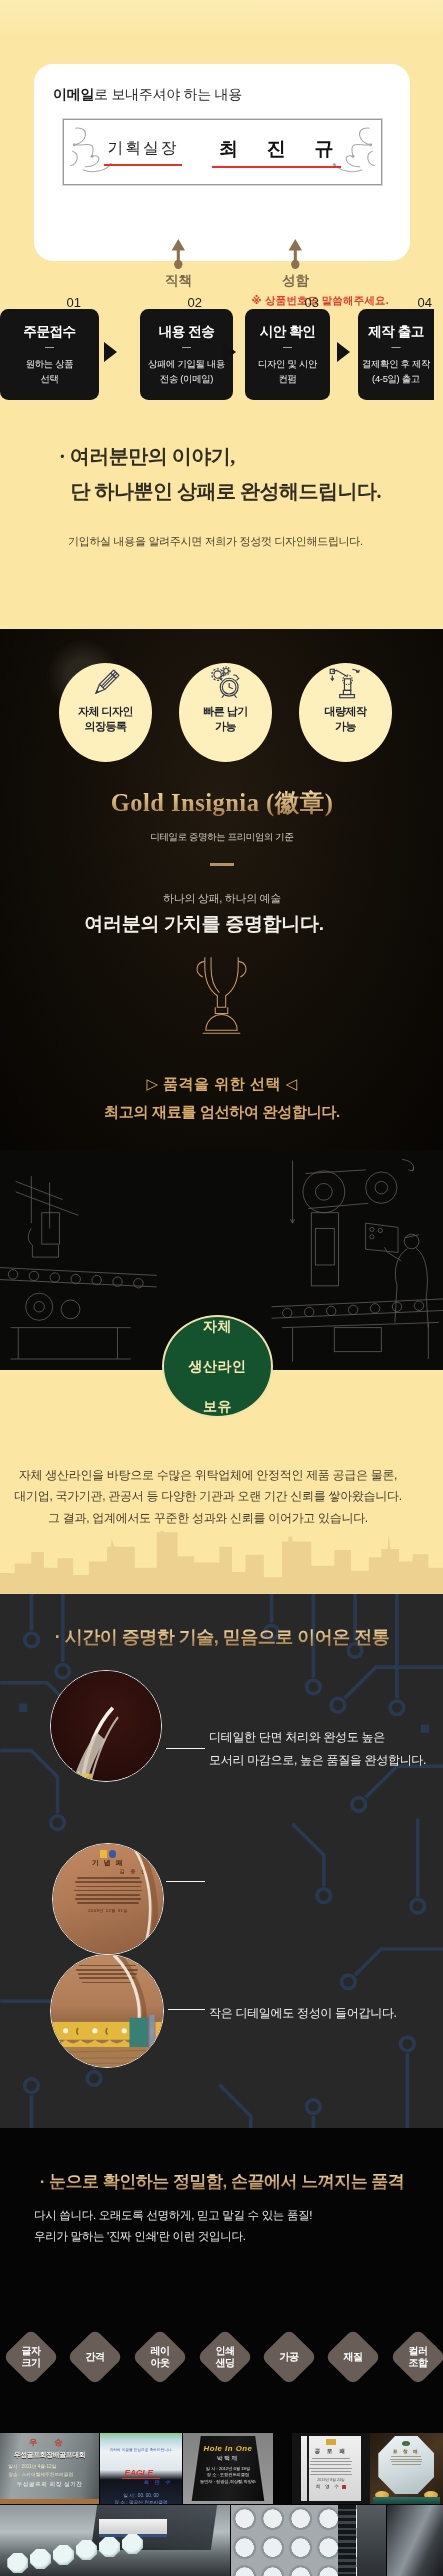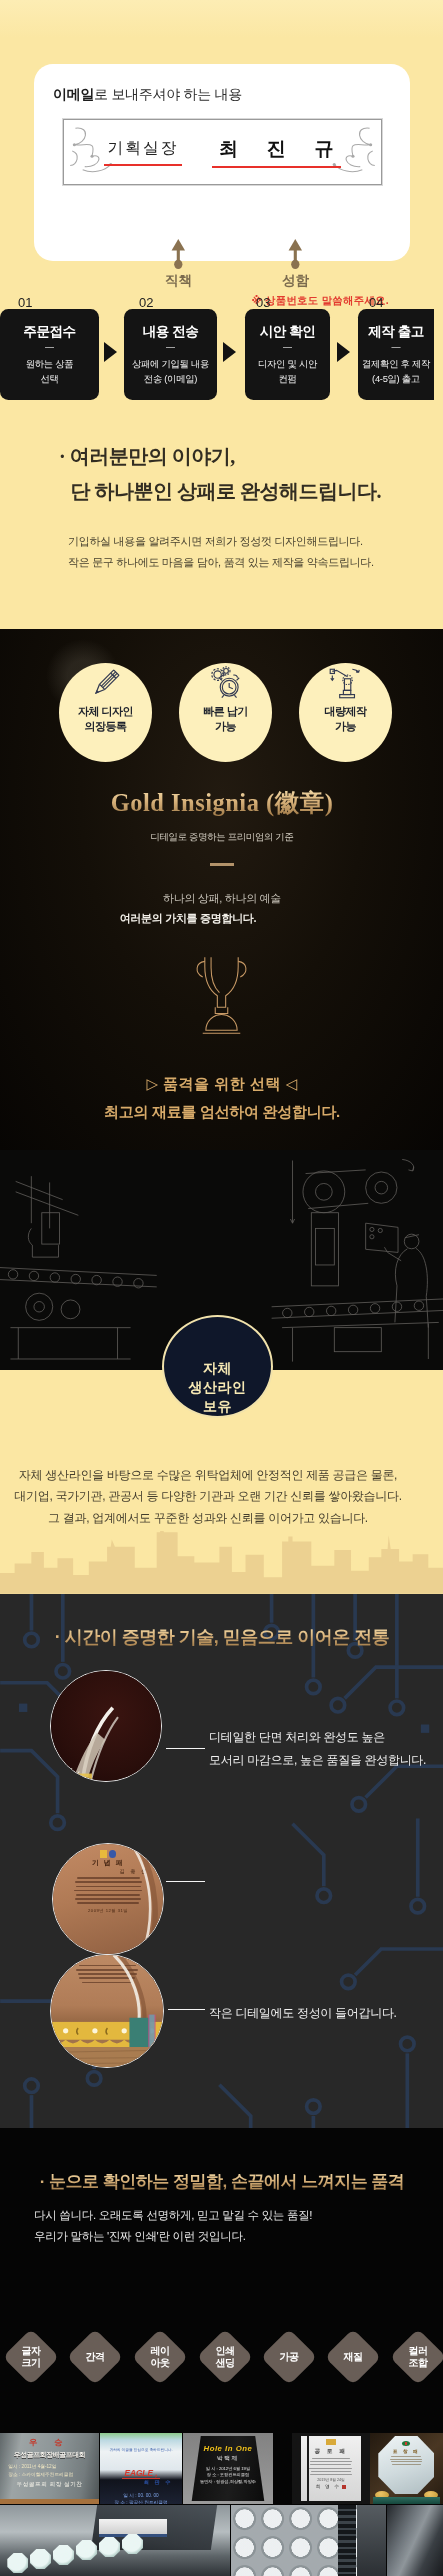--- a/index.html
+++ b/index.html
@@ -18,21 +18,21 @@
   .sample-role{font-family:"Liberation Serif","DejaVu Serif",serif;font-size:15.7px;color:#222;border-bottom:2.6px solid #e8302a;padding:0 3.1px 4.2px 3.1px;letter-spacing:2.1px;}
   .sample-name{font-family:"Liberation Serif","DejaVu Serif",serif;font-size:19px;font-weight:bold;color:#111;border-bottom:2.6px solid #e8302a;padding:0 7.3px 3.1px 7.3px;word-spacing:24px;}
   .flourish{position:absolute;top:4.2px;opacity:.85;}
   .flourish.right{right:3.1px;transform:scaleX(-1);}
   .flourish.left{left:3.1px;}
   .uparrow{position:absolute;top:175px;width:14.6px;height:30px;}
   .plabel{position:absolute;top:208px;width:63px;text-align:center;font-size:13.6px;font-weight:bold;color:#7b6b4e;}
   .note{position:absolute;right:21px;top:230px;font-size:10.4px;font-weight:bold;color:#e33b2f;letter-spacing:0.3px;}
 
   
-  .stepnum{position:absolute;top:295px;width:63px;text-align:left;font-size:13px;color:#232323;}
+  .stepnum{position:absolute;top:295px;width:63px;text-align:right;font-size:13px;color:#232323;}
   .stepbox{position:absolute;top:309px;height:91px;background:#141414;border-radius:8.3px;color:#fff;text-align:center;}
   .stepbox .t{margin-top:13.6px;font-size:13.6px;font-weight:bold;letter-spacing:-0.5px;}
   .stepbox .d{margin-top:1px;font-size:9px;color:#e9e9e9;}
   .stepbox .l{margin-top:4.2px;font-size:9.4px;line-height:15px;color:#f2f2f2;letter-spacing:-0.3px;}
   .steparrow{position:absolute;top:342px;width:0;height:0;border-top:10px solid transparent;border-bottom:10px solid transparent;border-left:13.6px solid #121212;}
 
   
   .headline{position:absolute;left:59px;top:439px;font-family:"Liberation Serif","DejaVu Serif",serif;font-size:20px;font-weight:bold;color:#322d22;line-height:35px;letter-spacing:-0.5px;}
   .pbody{position:absolute;left:68px;top:531px;font-size:11px;color:#47412f;line-height:21.4px;letter-spacing:-0.3px;}
 
@@ -42,28 +42,28 @@
       radial-gradient(circle at 365px 83px, rgba(255,246,220,0.07) 0 12.5px, transparent 31px),
       radial-gradient(ellipse at 50% 32%, #221a10 0%, #140f08 45%, #070503 100%);}
   .oval{position:absolute;top:34px;width:93px;height:99px;border-radius:50%;background:#fdf0bc;display:flex;flex-direction:column;align-items:center;justify-content:flex-start;}
   .oval .ic{height:41px;display:flex;align-items:center;justify-content:center;}
   .oval .lb{font-size:11px;font-weight:bold;color:#20242e;text-align:center;line-height:15px;letter-spacing:-0.5px;}
   .brand-title{position:absolute;left:0;top:157px;width:444px;text-align:center;font-family:"Liberation Serif","DejaVu Serif",serif;font-size:24.5px;font-weight:bold;letter-spacing:0.5px;}
   .goldtext{background:linear-gradient(180deg,#f8e3b2 0%,#d9b37c 45%,#96703f 100%);-webkit-background-clip:text;background-clip:text;color:transparent;}
   .brand-sub{position:absolute;left:0;top:202px;width:444px;text-align:center;font-size:9.4px;color:#d6d0c4;letter-spacing:-0.3px;}
   .divider{position:absolute;left:210px;top:234px;width:24px;height:2.6px;background:#b3936a;}
   .tag1{position:absolute;left:0;top:262px;width:444px;text-align:center;font-size:11px;color:#c9c4ba;letter-spacing:-0.3px;}
-  .tag2{position:absolute;left:0;top:282px;width:376px;text-align:center;font-size:11px;font-weight:bold;color:#f2efe8;letter-spacing:-0.3px;}
+  .tag2{position:absolute;left:16px;top:282px;width:376px;text-align:center;font-size:19px;font-weight:bold;color:#f2efe8;letter-spacing:-0.3px;}
   .trophy{position:absolute;left:185px;top:328px;}
   .choice1{position:absolute;left:0;top:446px;width:444px;text-align:center;font-size:15px;font-weight:bold;color:#d8ab6a;letter-spacing:0.5px;}
   .choice2{position:absolute;left:0;top:474px;width:444px;text-align:center;font-size:15px;font-weight:bold;color:#d8ab6a;letter-spacing:-0.3px;}
 
   
   .secC{top:1150px;height:220px;background:#0a0a09;}
-  .badge{position:absolute;left:162px;top:1315px;width:111px;height:103px;border-radius:50%;background:#0f172a;border:2.1px solid #f1e2ab;box-sizing:border-box;z-index:6;display:flex;flex-direction:column;align-items:center;justify-content:flex-end;}
+  .badge{position:absolute;left:162px;top:1315px;width:111px;height:103px;border-radius:50%;background:#14532d;border:2.1px solid #f1e2ab;box-sizing:border-box;z-index:6;display:flex;flex-direction:column;align-items:center;justify-content:space-between;}
   .badge div{font-size:14px;font-weight:bold;color:#f7e9b4;line-height:19px;letter-spacing:0.5px;}
 
   
   .secD{top:1370px;height:224px;background:#fbe7a3;}
   .trust{position:absolute;left:0;top:95px;width:416px;text-align:center;font-size:12px;color:#433d2d;line-height:21.4px;letter-spacing:-0.3px;}
   .skyline{position:absolute;left:0;bottom:0;}
 
   
   .secE{top:1594px;height:534px;background:#282828;}
   .trad-title{position:absolute;left:0;top:31px;width:444px;text-align:center;font-size:18px;font-weight:bold;letter-spacing:-0.5px;}
@@ -194,21 +194,21 @@
 
     <div class="stepbox" style="left:0;width:99px;">
       <div class="t">주문접수</div>
       <div class="d">—</div>
       <div class="l">
         <div>원하는 상품</div>
         <div>선택</div>
       </div>
     </div>
     <div class="steparrow" style="left:104px;"></div>
-    <div class="stepbox" style="left:124px;width:93px;">
+    <div class="stepbox" style="left:140px;width:93px;">
       <div class="t">내용 전송</div>
       <div class="d">—</div>
       <div class="l">
         <div>상패에 기입될 내용</div>
         <div>전송 (이메일)</div>
       </div>
     </div>
     <div class="steparrow" style="left:223px;"></div>
     <div class="stepbox" style="left:245px;width:85px;">
       <div class="t">시안 확인</div>
@@ -227,21 +227,20 @@
         <div>(4-5일) 출고</div>
       </div>
     </div>
 
     <div class="headline">
       <div>· 여러분만의 이야기,</div>
       <div style="padding-left:11.5px;">단 하나뿐인 상패로 완성해드립니다.</div>
     </div>
     <div class="pbody">
       <div>기입하실 내용을 알려주시면 저희가 정성껏 디자인해드립니다.</div>
-      <div>작은 문구 하나에도 마음을 담아, 품격 있는 제작을 약속드립니다.</div>
     </div>
   </section>
 
   <section class="secB">
 
     <div class="oval" style="left:59px;">
       <div class="ic">
         <svg width="37" height="37" viewBox="0 0 70 70" fill="none" stroke="#343b52" stroke-width="2.4">
           <g transform="rotate(45 35 35)">
             <rect x="28" y="6" width="14" height="38" rx="1"></rect>

